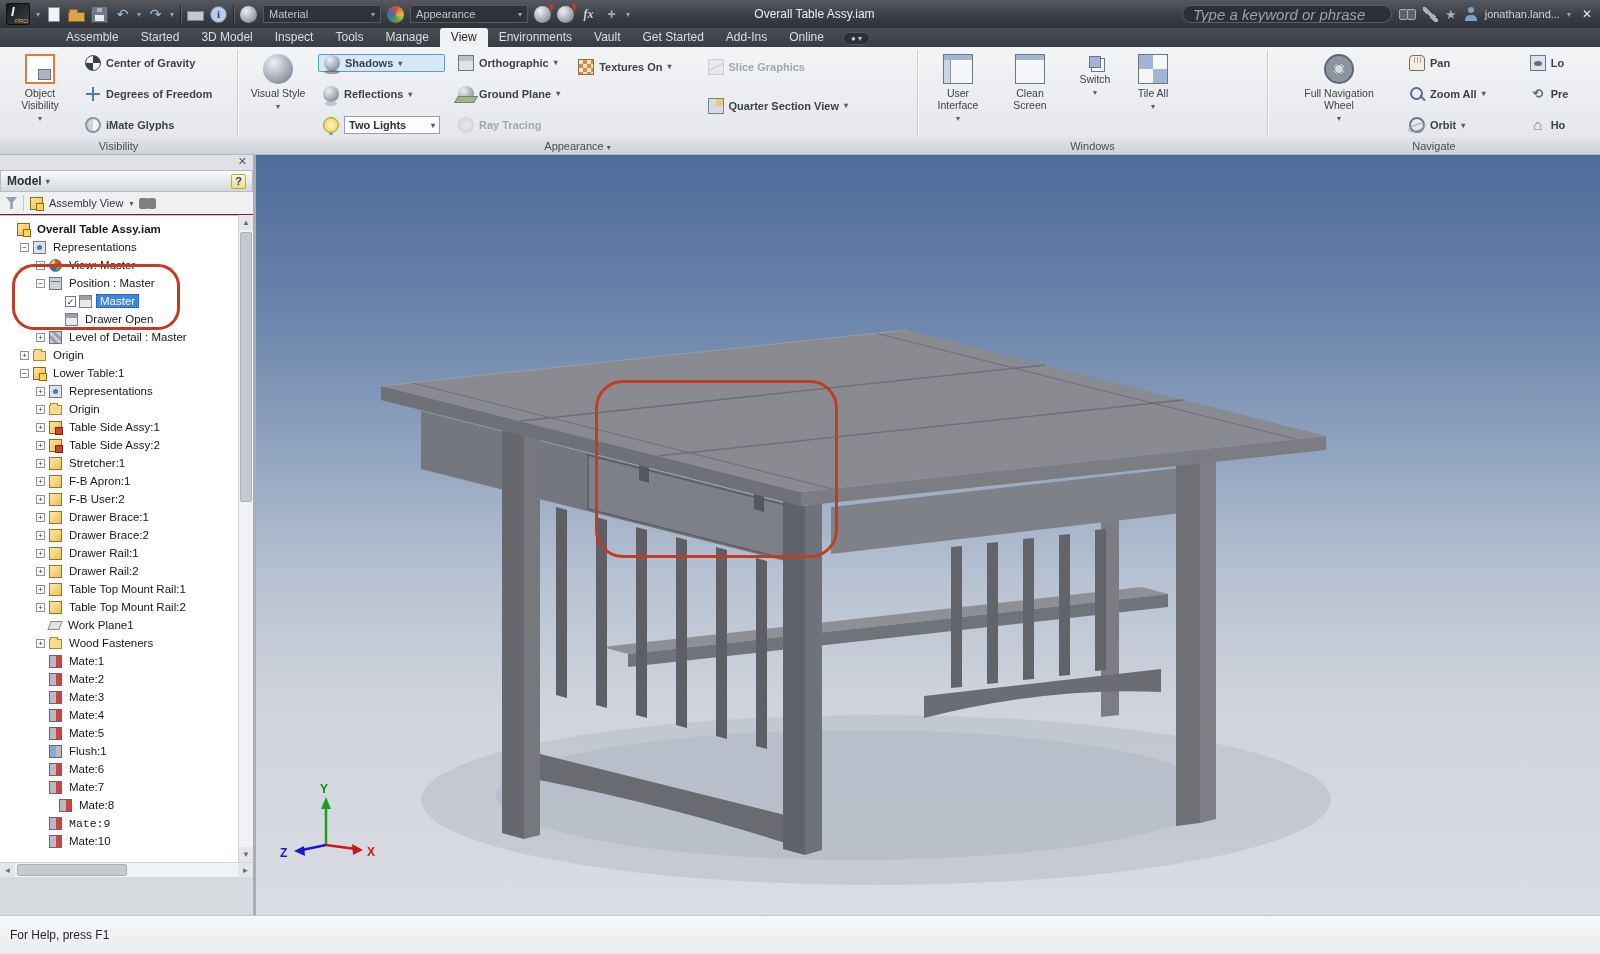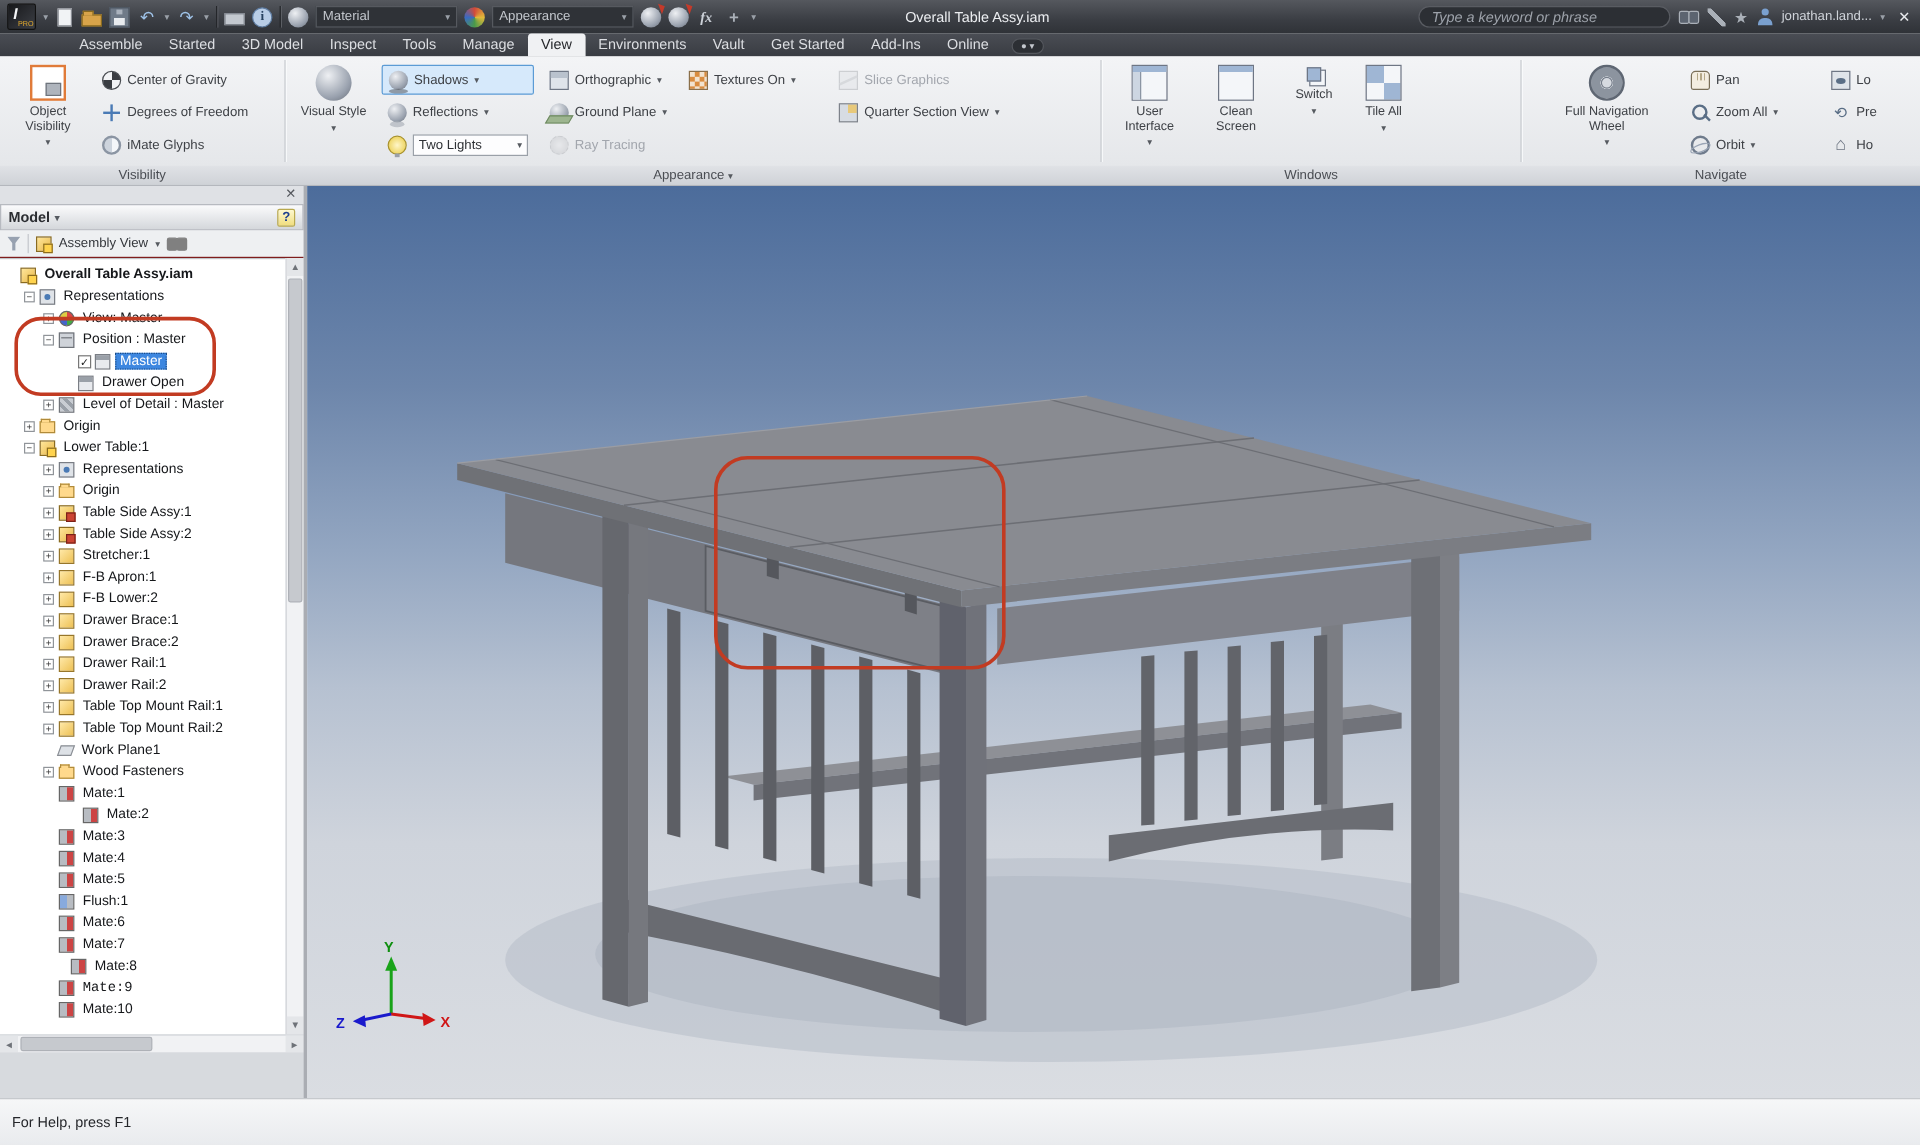--- a/index.html
+++ b/index.html
@@ -33,21 +33,21 @@
     border-left:6px solid transparent; border-top:7px solid #c43a2a; transform:rotate(20deg); }
   .q-fx { color:#ccd1d8; font:italic bold 12px/17px "Liberation Serif",serif; text-align:center; }
   .q-plus { color:#aab0b8; font:bold 14px/16px "Liberation Sans",sans-serif; text-align:center; }
   .qcombo { background:#2f3237; border:1px solid #56595f; color:#c3c7cd; height:18px; width:118px;
     font-size:11px; display:flex; align-items:center; justify-content:space-between; padding:0 5px; flex:none; }
   .qsep { width:1px; height:18px; background:#24262a; box-shadow:1px 0 0 #5b5e64; flex:none; }
   #doc-title { position:absolute; left:50%; top:0; transform:translateX(-38%); height:28px;
     line-height:28px; color:#eceef1; font-size:12px; white-space:nowrap; }
   #tb-right { position:absolute; right:4px; top:0; height:28px; display:flex; align-items:center; gap:7px; }
   #search-box { width:210px; height:18px; border-radius:9px; background:#2c2f34; border:1px solid #595c62;
-    color:#9da2aa; font-style:italic; font-size:12px; padding:0 10px; outline:none; }
+    color:#9da2aa; font-style:italic; font-size:15px; padding:0 10px; outline:none; }
   #search-box::placeholder { color:#9da2aa; font-style:italic; }
   .i-binoc { width:17px; height:15px; position:relative; }
   .i-binoc::before,.i-binoc::after { content:""; position:absolute; top:2px; width:7px; height:9px;
     border:1px solid #aab0b8; border-radius:2px; background:#5c6470; }
   .i-binoc::before { left:0; } .i-binoc::after { right:0; }
   .i-wrench { width:15px; height:15px; background:linear-gradient(45deg,transparent 40%,#aab0b8 40% 60%,transparent 60%); }
   .i-star { color:#aab0b8; font-size:13px; }
   .i-person { width:14px; height:14px; position:relative; }
   .i-person::before { content:""; position:absolute; left:4px; top:0; width:6px; height:6px; border-radius:50%; background:#7aa0cf; }
   .i-person::after { content:""; position:absolute; left:1px; bottom:0; width:12px; height:6px; border-radius:5px 5px 0 0; background:#7aa0cf; }
@@ -64,21 +64,21 @@
 
   
   #ribbon { position:absolute; left:0; top:47px; width:1600px; height:91px;
     background:linear-gradient(#f3f4f6,#e5e7ea); overflow:hidden; }
   .panel { position:absolute; top:0; height:91px; display:flex; gap:8px; padding:4px 8px; overflow:hidden; }
   .rsep { position:absolute; top:3px; bottom:3px; width:1px; background:#c7cacf; box-shadow:1px 0 0 #fbfcfd; }
   .bigbtn { width:64px; display:flex; flex-direction:column; align-items:center; text-align:center;
     font-size:10.5px; color:#3e4146; line-height:1.15; padding-top:3px; gap:3px; flex:none; }
   .bigbtn .blabel { max-width:60px; }
   .dd { font-size:8px; color:#565a60; }
-  .smallcol { display:flex; flex-direction:column; gap:2px; padding-top:3px; }
+  .smallcol { display:flex; flex-direction:column; gap:14px; padding-top:3px;font-weight:bold; }
   .srow { display:flex; align-items:center; gap:5px; height:25px; font-size:11px; color:#3e4146;
     padding:0 5px; white-space:nowrap; }
   .srow.hl { background:#d6e9fb; border:1px solid #5b9bd5; border-radius:2px; }
   .srow.dis, .dis span { color:#a2a6ad; }
   .dis .ri16 { opacity:.55; }
   .combo { width:96px; height:18px; background:#fdfdfe; border:1px solid #9aa0a8; font-size:11px;
     display:flex; align-items:center; justify-content:space-between; padding:0 4px; color:#2e3135; }
   #panel-labels { position:absolute; left:0; top:138px; width:1600px; height:17px;
     background:linear-gradient(#e0e2e6,#cfd2d7); border-bottom:1px solid #b4b7bd; }
   .plabel { position:absolute; top:0; height:16px; line-height:16px; text-align:center;
@@ -536,21 +536,21 @@
           <span class="tlabel">Stretcher:1</span>
         </div>
         <div class="trow" style="padding-left: 36px;">
           <span class="exp">+</span>
           <span class="ic ic-part"></span>
           <span class="tlabel">F-B Apron:1</span>
         </div>
         <div class="trow" style="padding-left: 36px;">
           <span class="exp">+</span>
           <span class="ic ic-part"></span>
-          <span class="tlabel">F-B Lower:2</span>
+          <span class="tlabel">F-B User:2</span>
         </div>
         <div class="trow" style="padding-left: 36px;">
           <span class="exp">+</span>
           <span class="ic ic-part"></span>
           <span class="tlabel">Drawer Brace:1</span>
         </div>
         <div class="trow" style="padding-left: 36px;">
           <span class="exp">+</span>
           <span class="ic ic-part"></span>
           <span class="tlabel">Drawer Brace:2</span>
@@ -583,21 +583,21 @@
         <div class="trow" style="padding-left: 36px;">
           <span class="exp">+</span>
           <span class="ic ic-folder"></span>
           <span class="tlabel">Wood Fasteners</span>
         </div>
         <div class="trow" style="padding-left: 36px;">
           <span class="expsp"></span>
           <span class="ic ic-mate"></span>
           <span class="tlabel">Mate:1</span>
         </div>
-        <div class="trow" style="padding-left: 56px;">
+        <div class="trow" style="padding-left: 36px;">
           <span class="expsp"></span>
           <span class="ic ic-mate"></span>
           <span class="tlabel">Mate:2</span>
         </div>
         <div class="trow" style="padding-left: 36px;">
           <span class="expsp"></span>
           <span class="ic ic-mate"></span>
           <span class="tlabel">Mate:3</span>
         </div>
         <div class="trow" style="padding-left: 36px;">

